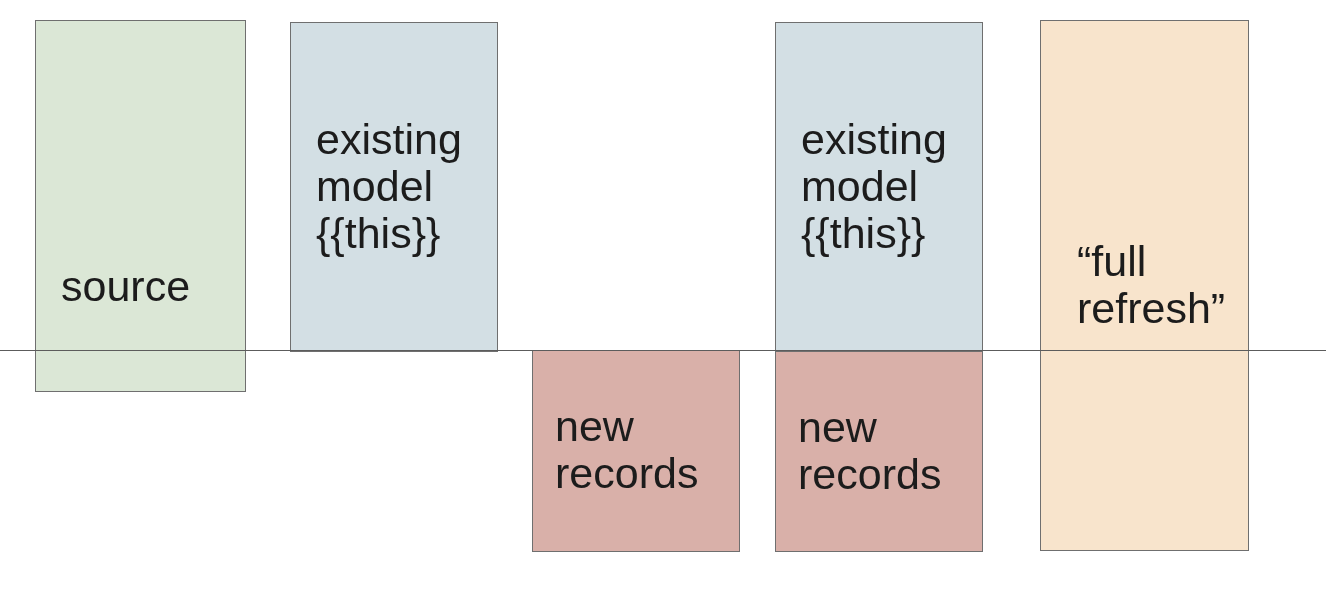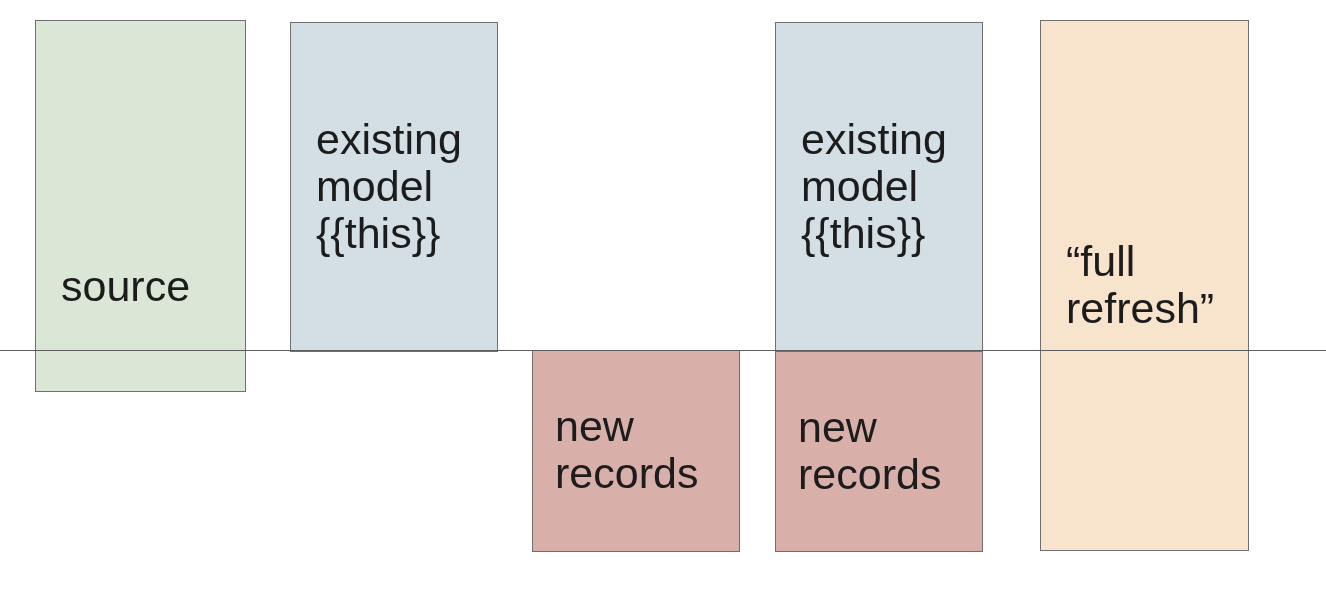--- a/index.html
+++ b/index.html
@@ -48,21 +48,21 @@
   .box-new-left { left: 532px; top: 350px; width: 208px; height: 202px; }
   .box-new-left .label { padding: 52px 0 0 22px; }
 
   .box-model-right { left: 775px; top: 22px; width: 208px; height: 330px; }
   .box-model-right .label { padding: 93px 0 0 25px; }
 
   .box-new-right { left: 775px; top: 351px; width: 208px; height: 201px; }
   .box-new-right .label { padding: 52px 0 0 22px; }
 
   .box-full { left: 1040px; top: 20px; width: 209px; height: 531px; }
-  .box-full .label { padding: 217px 0 0 25px; }
+  .box-full .label { padding: 217px 0 0 25px; margin-left: 11px; }
 </style>
 </head>
 <body>
 
 <div class="canvas">
 
   <div class="hline"></div>
 
   <div class="box box-source" style="background: rgb(219, 231, 214);">
     <span class="label">source</span>

